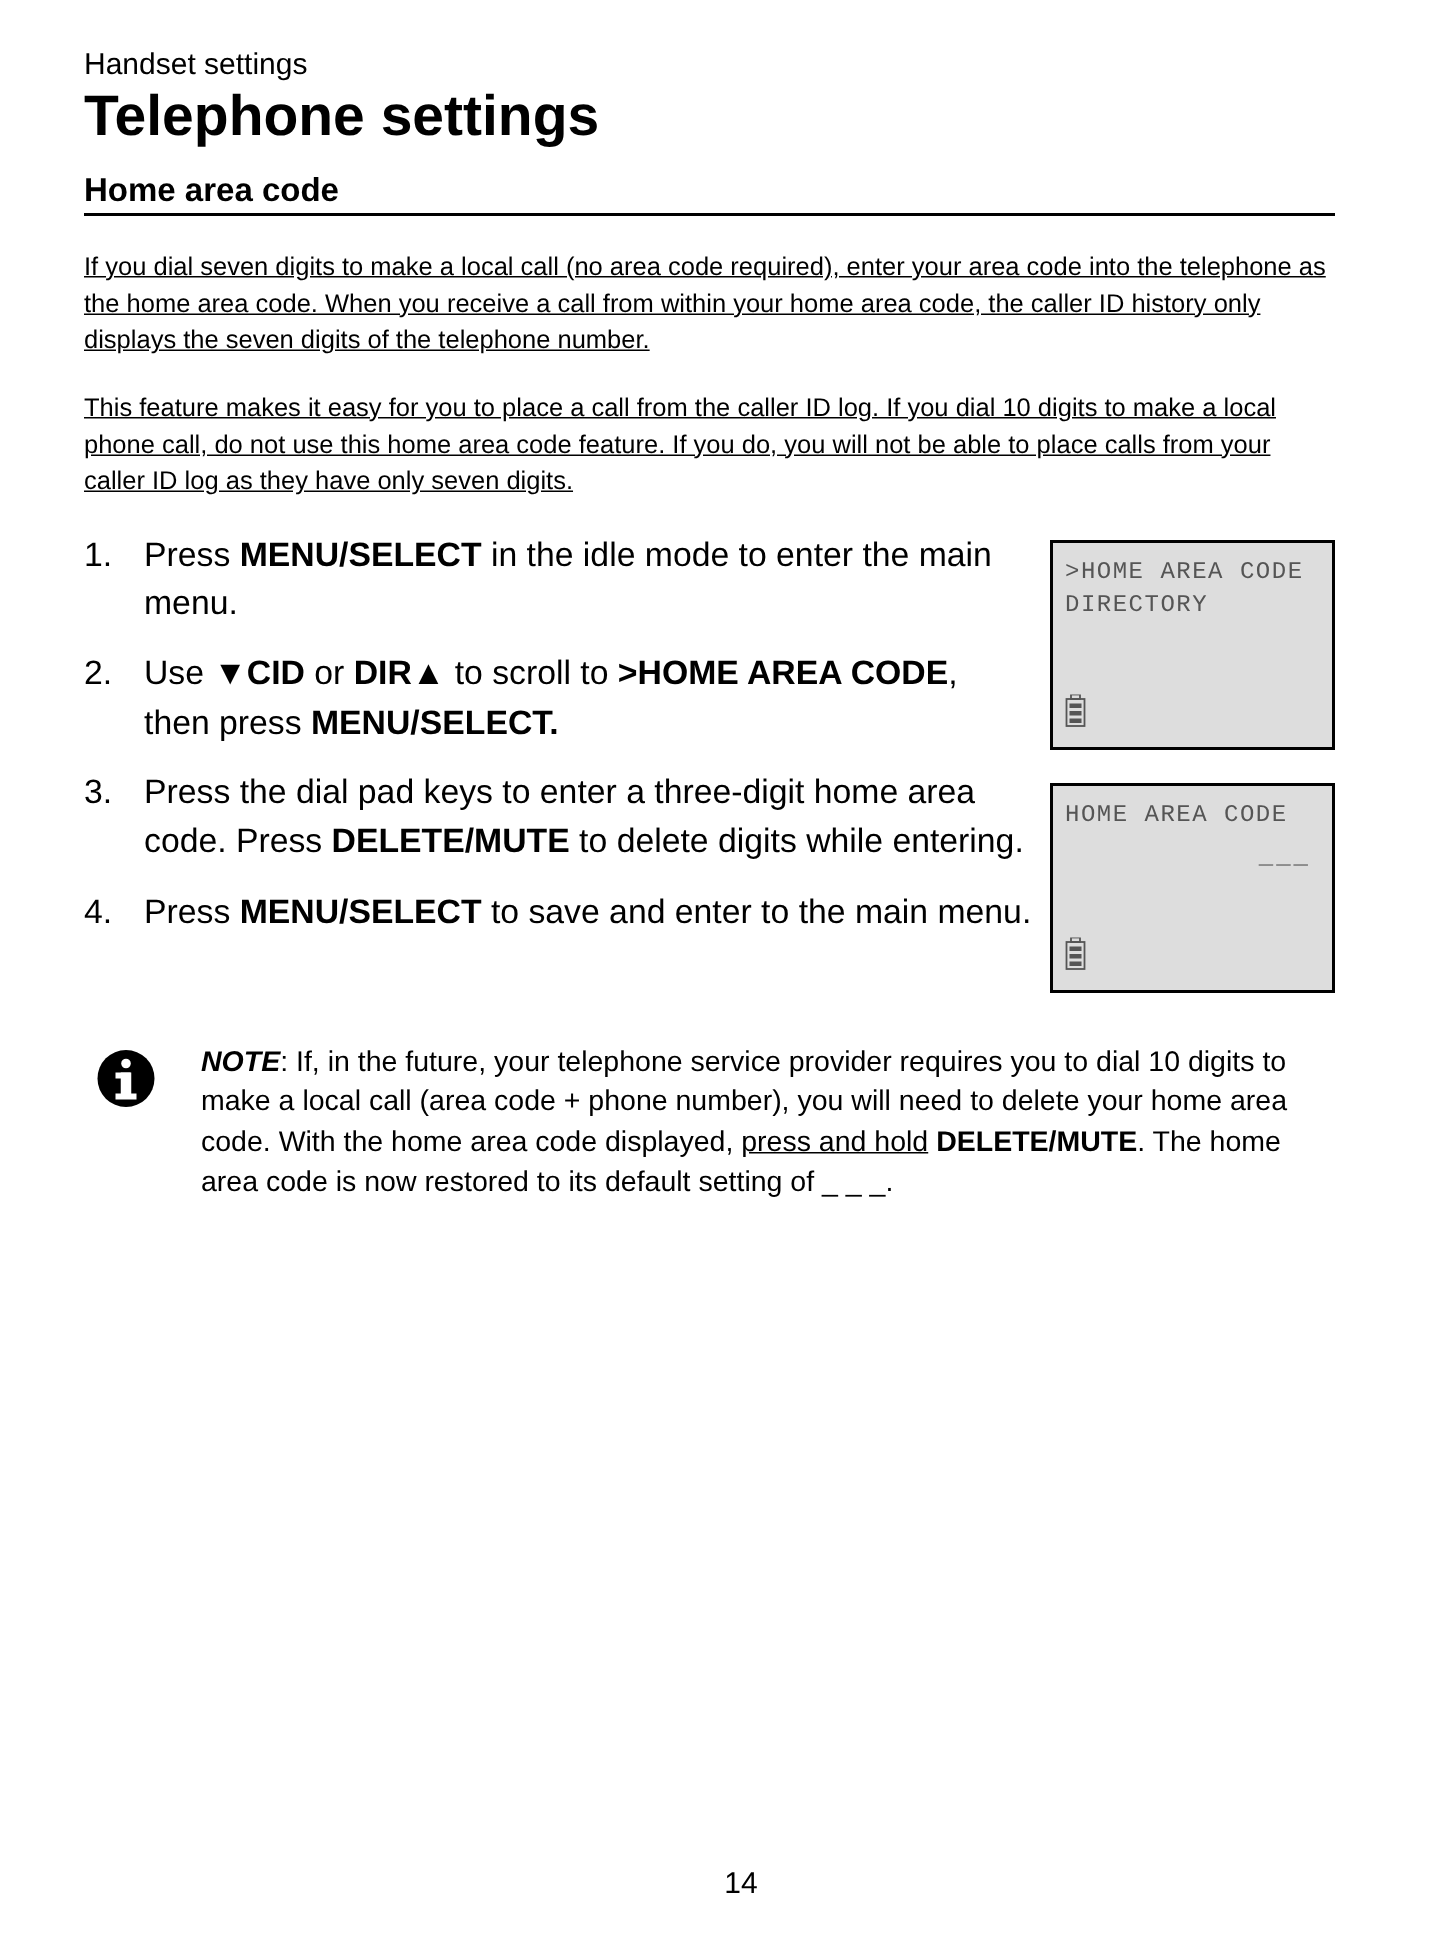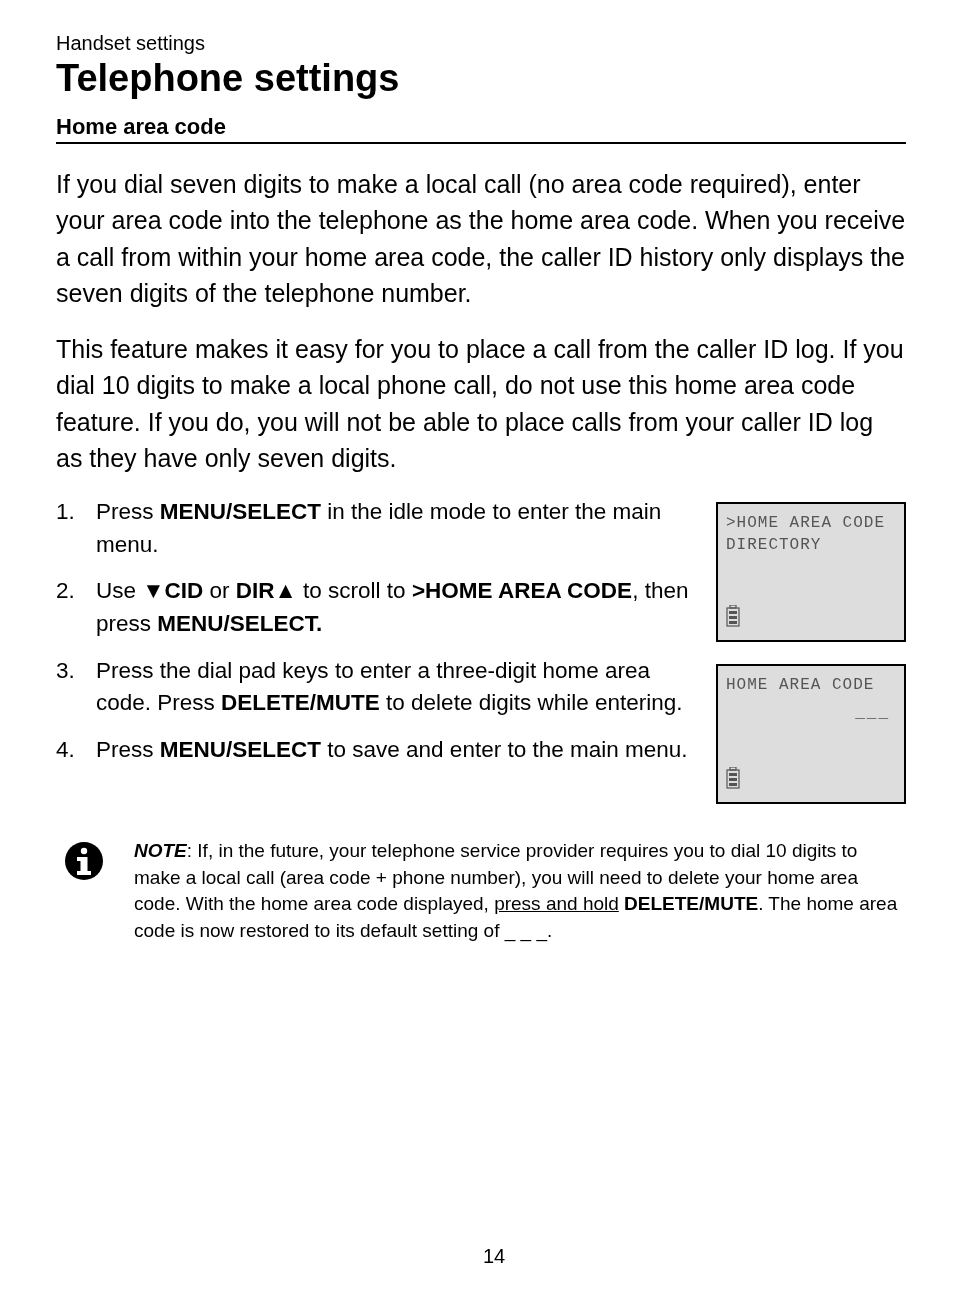--- a/index.html
+++ b/index.html
@@ -1,22 +1,22 @@
 <!DOCTYPE html>
 <html><head>
 <meta charset="utf-8">
 <style>
   * { box-sizing: border-box; margin: 0; padding: 0; }
   html, body { width: 954px; height: 1296px; background: #fff; font-family: Verdana, Geneva, sans-serif; color: #000; }
-  .page { padding: 32px 48px 0 56px; position: relative; height: 100%; }
+  .page { padding: 32px 64px 0 56px; position: relative; height: 100%; }
   .breadcrumb { font-size: 20px; margin-bottom: 2px; }
   .title { font-size: 38px; font-weight: 700; margin-bottom: 14px; }
   .subheading { font-size: 22px; font-weight: 700; margin-bottom: 2px; }
   hr.rule { border: none; border-top: 2.5px solid #000; margin-bottom: 22px; }
-  .para { font-size: 25px; line-height: 1.45; margin-bottom: 20px; }
+  .para { font-size: 17px; line-height: 1.45; margin-bottom: 20px; text-decoration: underline; }
   .content-row { display: flex; gap: 12px; }
   .steps { flex: 1; }
   ol.steps-list { list-style: none; counter-reset: step; padding-left: 0; }
   ol.steps-list li { counter-increment: step; font-size: 22.5px; line-height: 1.45; margin-bottom: 14px; padding-left: 40px; position: relative; }
   ol.steps-list li::before { content: counter(step) "."; position: absolute; left: 0; }
   .b { font-weight: 700; }
   .smcaps { font-variant: small-caps; font-weight: 700; }
   .arrow-down, .arrow-up { display:inline-block; }
   .screens { width: 190px; flex-shrink: 0; padding-top: 6px; }
   .lcd { border: 2px solid #000; background:#ddd; height: 140px; margin-bottom: 22px; padding: 8px 8px 6px 8px; position: relative; font-family: "Courier New", monospace; font-size: 16px; letter-spacing: 1px; color:#555; }

